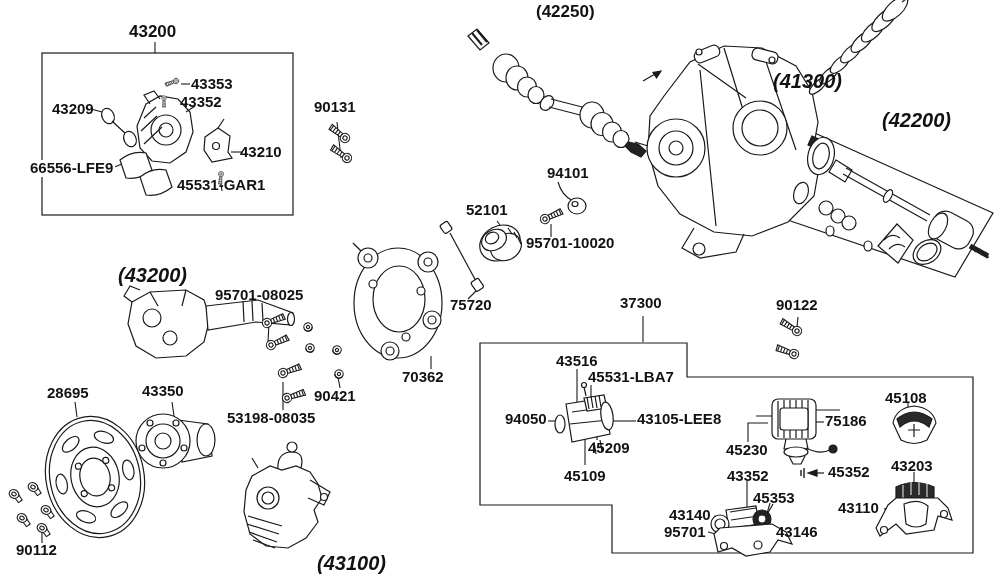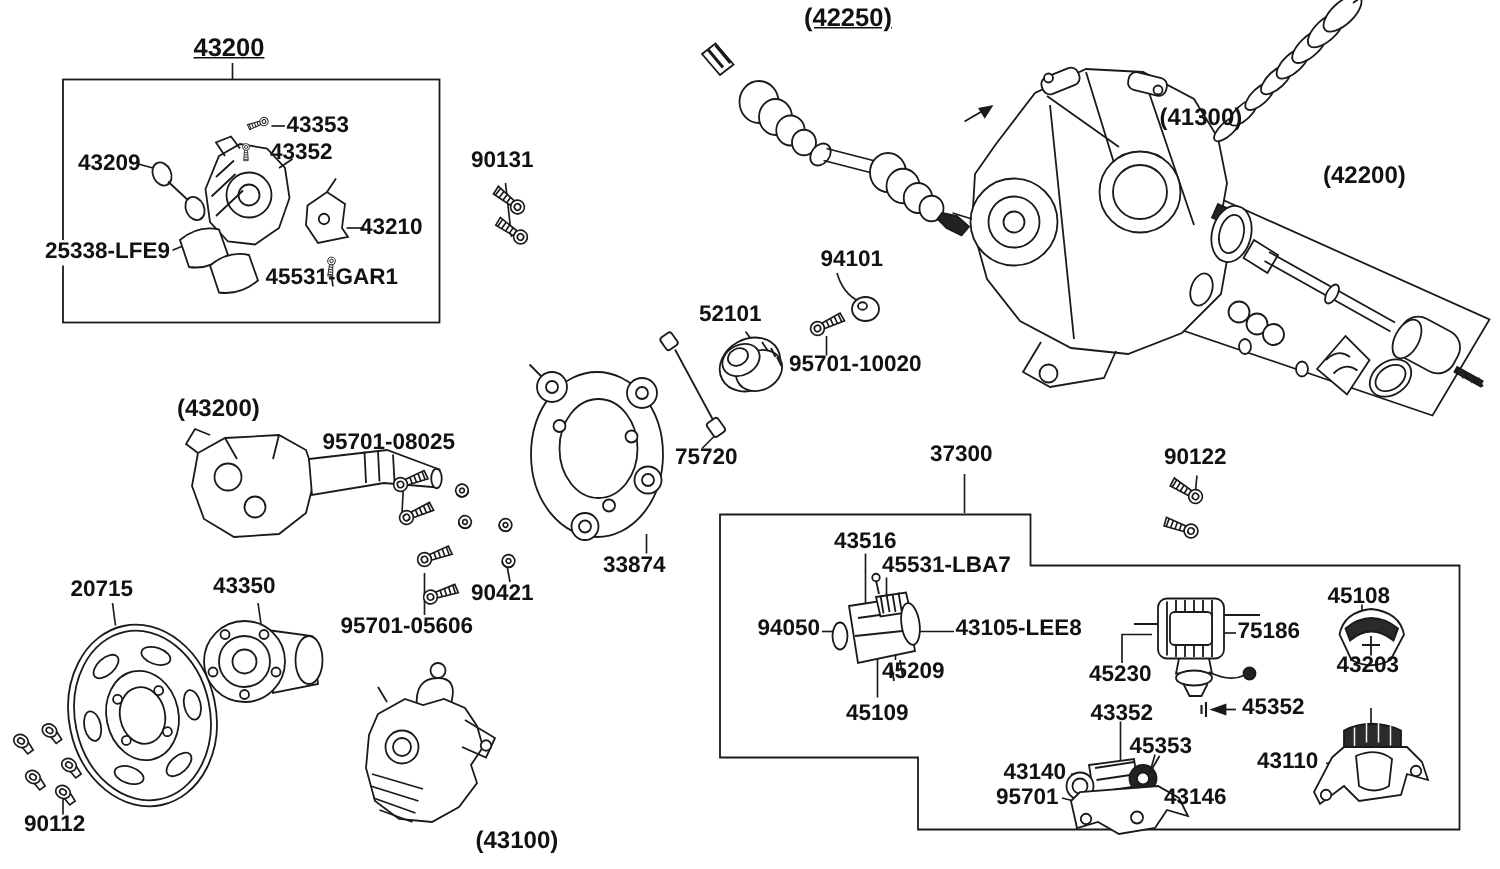--- a/index.html
+++ b/index.html
@@ -5,22 +5,22 @@
   html,body{margin:0;padding:0;background:#ffffff;}
   #stage{
     position:relative;width:1000px;height:579px;background:#ffffff;overflow:hidden;
     font-family:"Liberation Sans",sans-serif;
   }
   #art{position:absolute;left:0;top:0;}
   .lbl{
     position:absolute;font-weight:bold;font-size:15px;line-height:1.1;
     color:#121212;white-space:nowrap;letter-spacing:0px;
   }
-  .fs17{font-size:17px;text-decoration:underline;}
-  .fs16{font-size:16px;}
+  .fs17{font-size:17px;}
+  .fs16{font-size:20px;font-style:italic;}
   .bgw{background:#ffffff;padding:0 2px;}
 </style>
 </head>
 <body>
 
 <div id="stage">
 
   <svg id="art" width="1000" height="579" viewBox="0 0 1000 579">
     <defs>
       <g id="bolt" fill="#fff" stroke="#1a1a1a" stroke-width="1.1">
@@ -362,50 +362,50 @@
       </g>
     </g>
   </svg>
 
   <div>
     <div class="lbl fs17" style="left:129px;top:23px">43200</div>
     <div class="lbl" style="left:191px;top:76px">43353</div>
     <div class="lbl" style="left:180px;top:94px">43352</div>
     <div class="lbl" style="left:52px;top:101px">43209</div>
     <div class="lbl" style="left:240px;top:144px">43210</div>
-    <div class="lbl bgw" style="left:28px;top:160px">25338-LFE9</div>
+    <div class="lbl bgw" style="left:28px;top:160px">66556-LFE9</div>
     <div class="lbl" style="left:177px;top:177px">45531-GAR1</div>
     <div class="lbl" style="left:314px;top:99px">90131</div>
     <div class="lbl fs17" style="left:536px;top:3px">(42250)</div>
     <div class="lbl fs16" style="left:773px;top:70px">(41300)</div>
     <div class="lbl fs16" style="left:882px;top:109px">(42200)</div>
     <div class="lbl" style="left:547px;top:165px">94101</div>
     <div class="lbl" style="left:466px;top:202px">52101</div>
     <div class="lbl" style="left:526px;top:235px">95701-10020</div>
     <div class="lbl" style="left:450px;top:297px">75720</div>
-    <div class="lbl" style="left:402px;top:369px">33874</div>
+    <div class="lbl" style="left:402px;top:369px">70362</div>
     <div class="lbl fs16" style="left:118px;top:264px">(43200)</div>
     <div class="lbl" style="left:215px;top:287px">95701-08025</div>
     <div class="lbl" style="left:142px;top:383px">43350</div>
-    <div class="lbl" style="left:47px;top:385px">20715</div>
-    <div class="lbl" style="left:227px;top:410px">95701-05606</div>
+    <div class="lbl" style="left:47px;top:385px">28695</div>
+    <div class="lbl" style="left:227px;top:410px">53198-08035</div>
     <div class="lbl" style="left:314px;top:388px">90421</div>
     <div class="lbl" style="left:620px;top:295px">37300</div>
     <div class="lbl" style="left:776px;top:297px">90122</div>
     <div class="lbl" style="left:556px;top:353px">43516</div>
     <div class="lbl" style="left:588px;top:369px">45531-LBA7</div>
     <div class="lbl" style="left:505px;top:411px">94050</div>
     <div class="lbl" style="left:637px;top:411px">43105-LEE8</div>
     <div class="lbl" style="left:588px;top:440px">45209</div>
     <div class="lbl" style="left:564px;top:468px">45109</div>
     <div class="lbl" style="left:726px;top:442px">45230</div>
     <div class="lbl" style="left:825px;top:413px">75186</div>
     <div class="lbl" style="left:885px;top:390px">45108</div>
     <div class="lbl" style="left:828px;top:464px">45352</div>
-    <div class="lbl" style="left:891px;top:436px">43203</div>
+    <div class="lbl" style="left:891px;top:458px">43203</div>
     <div class="lbl" style="left:727px;top:468px">43352</div>
     <div class="lbl" style="left:753px;top:490px">45353</div>
     <div class="lbl" style="left:669px;top:507px">43140</div>
     <div class="lbl" style="left:664px;top:524px">95701</div>
     <div class="lbl" style="left:776px;top:524px">43146</div>
     <div class="lbl" style="left:838px;top:500px">43110</div>
     <div class="lbl fs16" style="left:317px;top:552px">(43100)</div>
     <div class="lbl" style="left:16px;top:542px">90112</div>
   </div>
 

